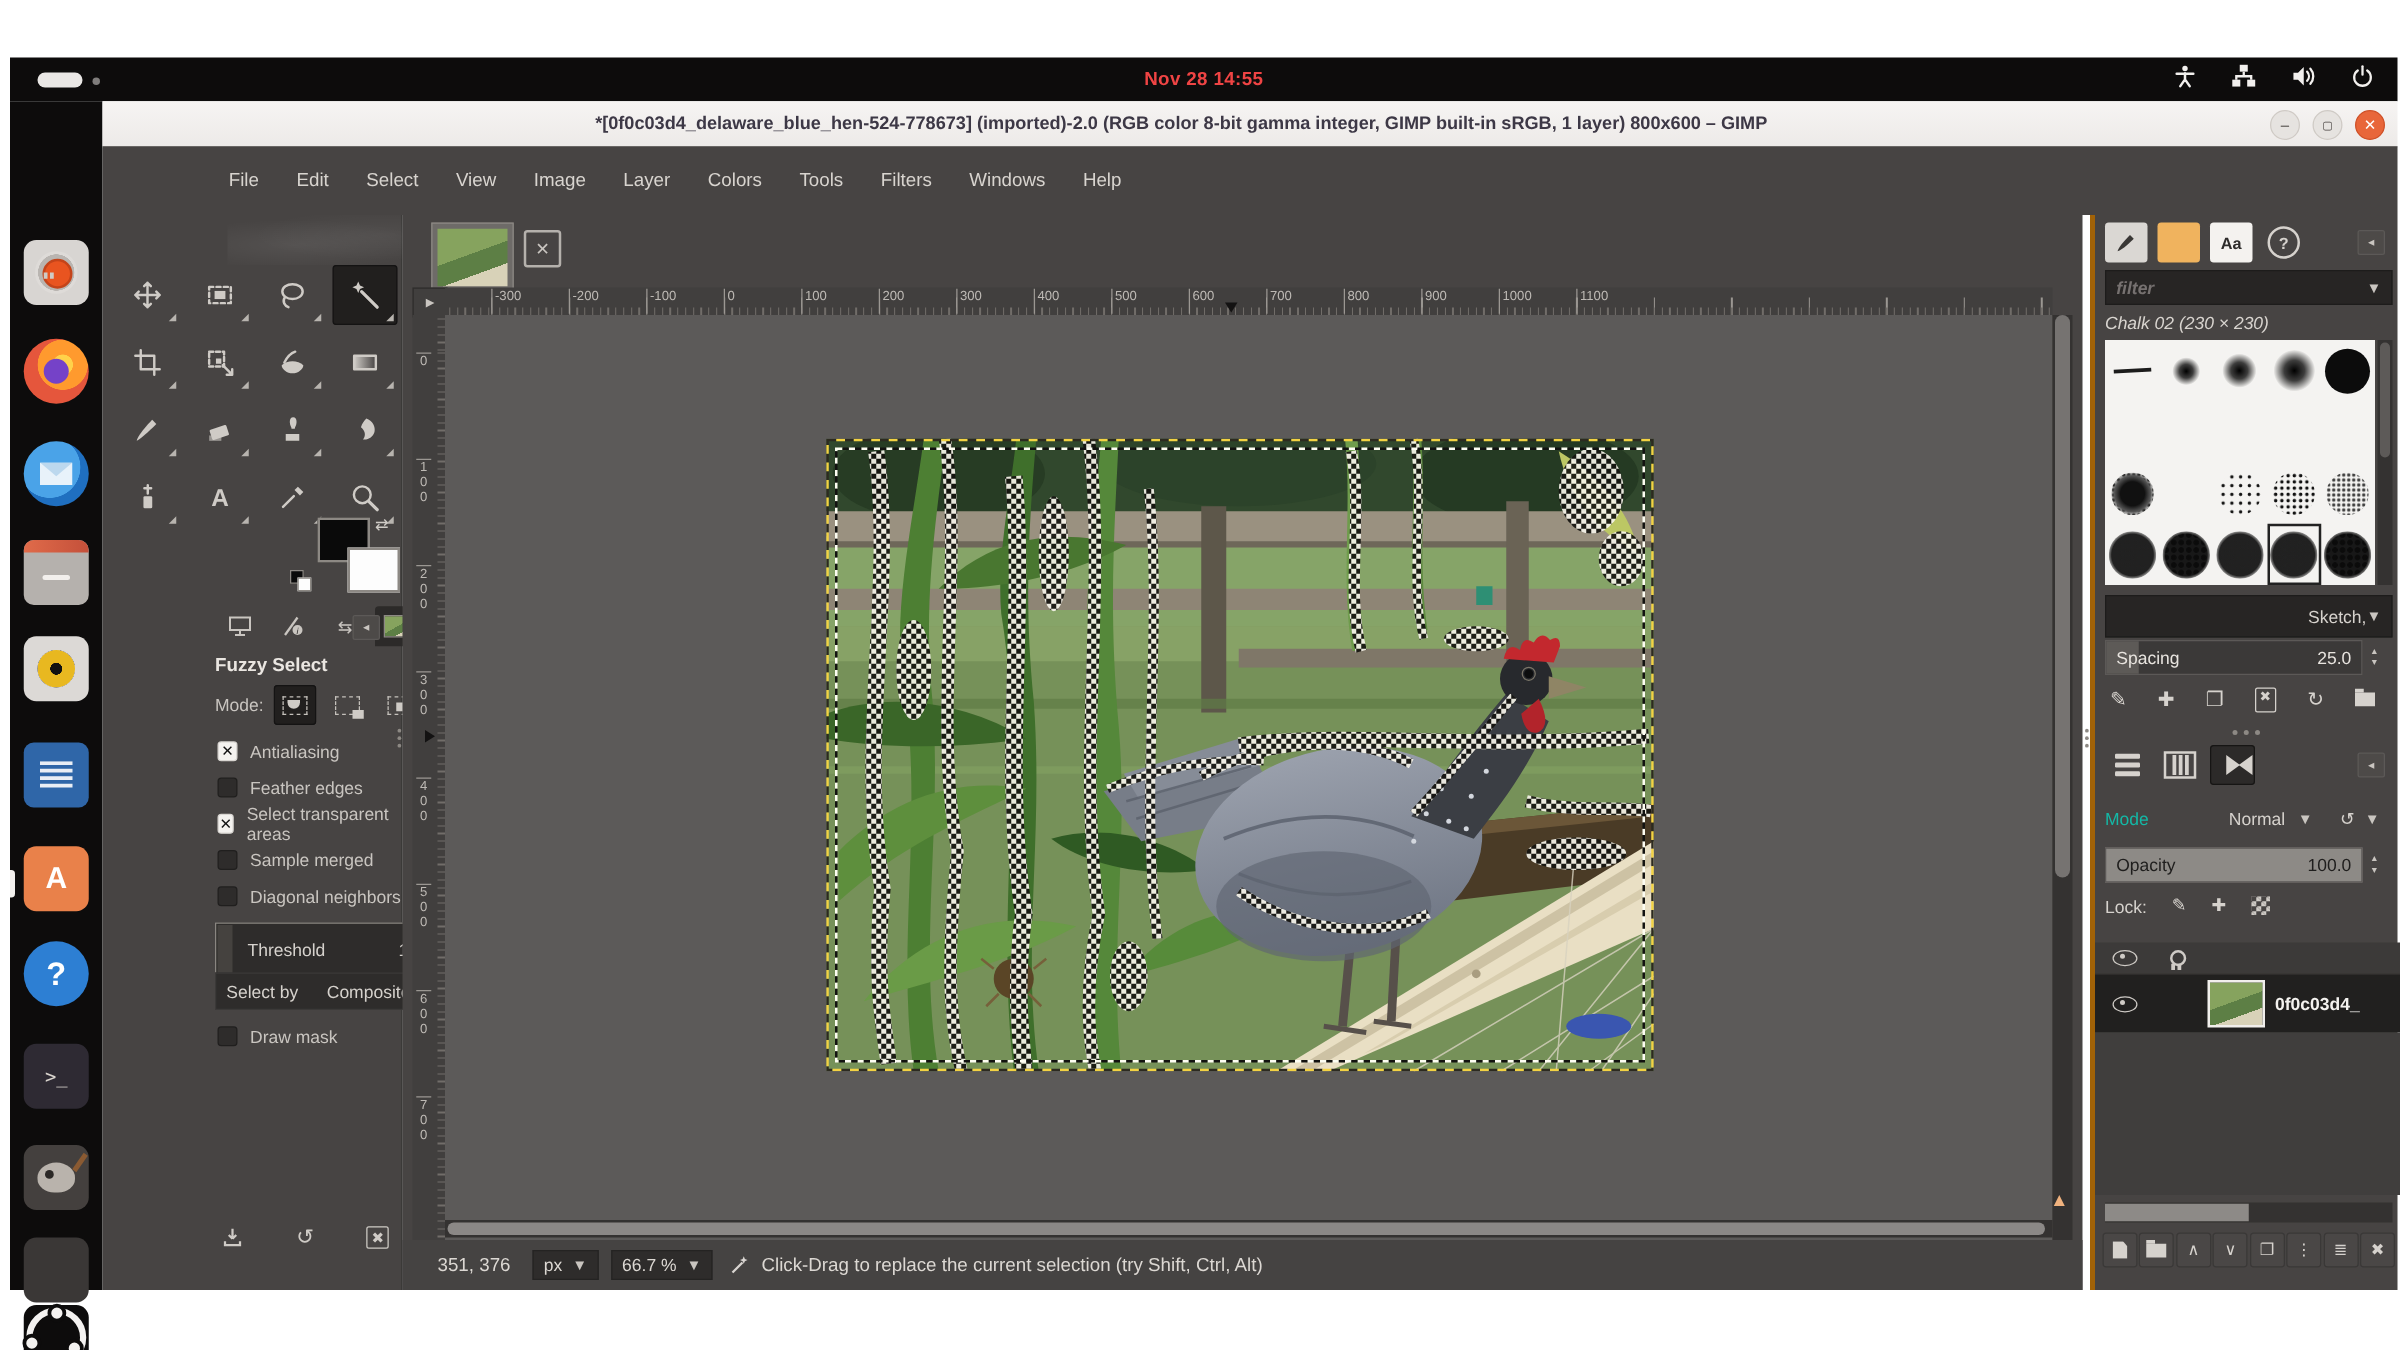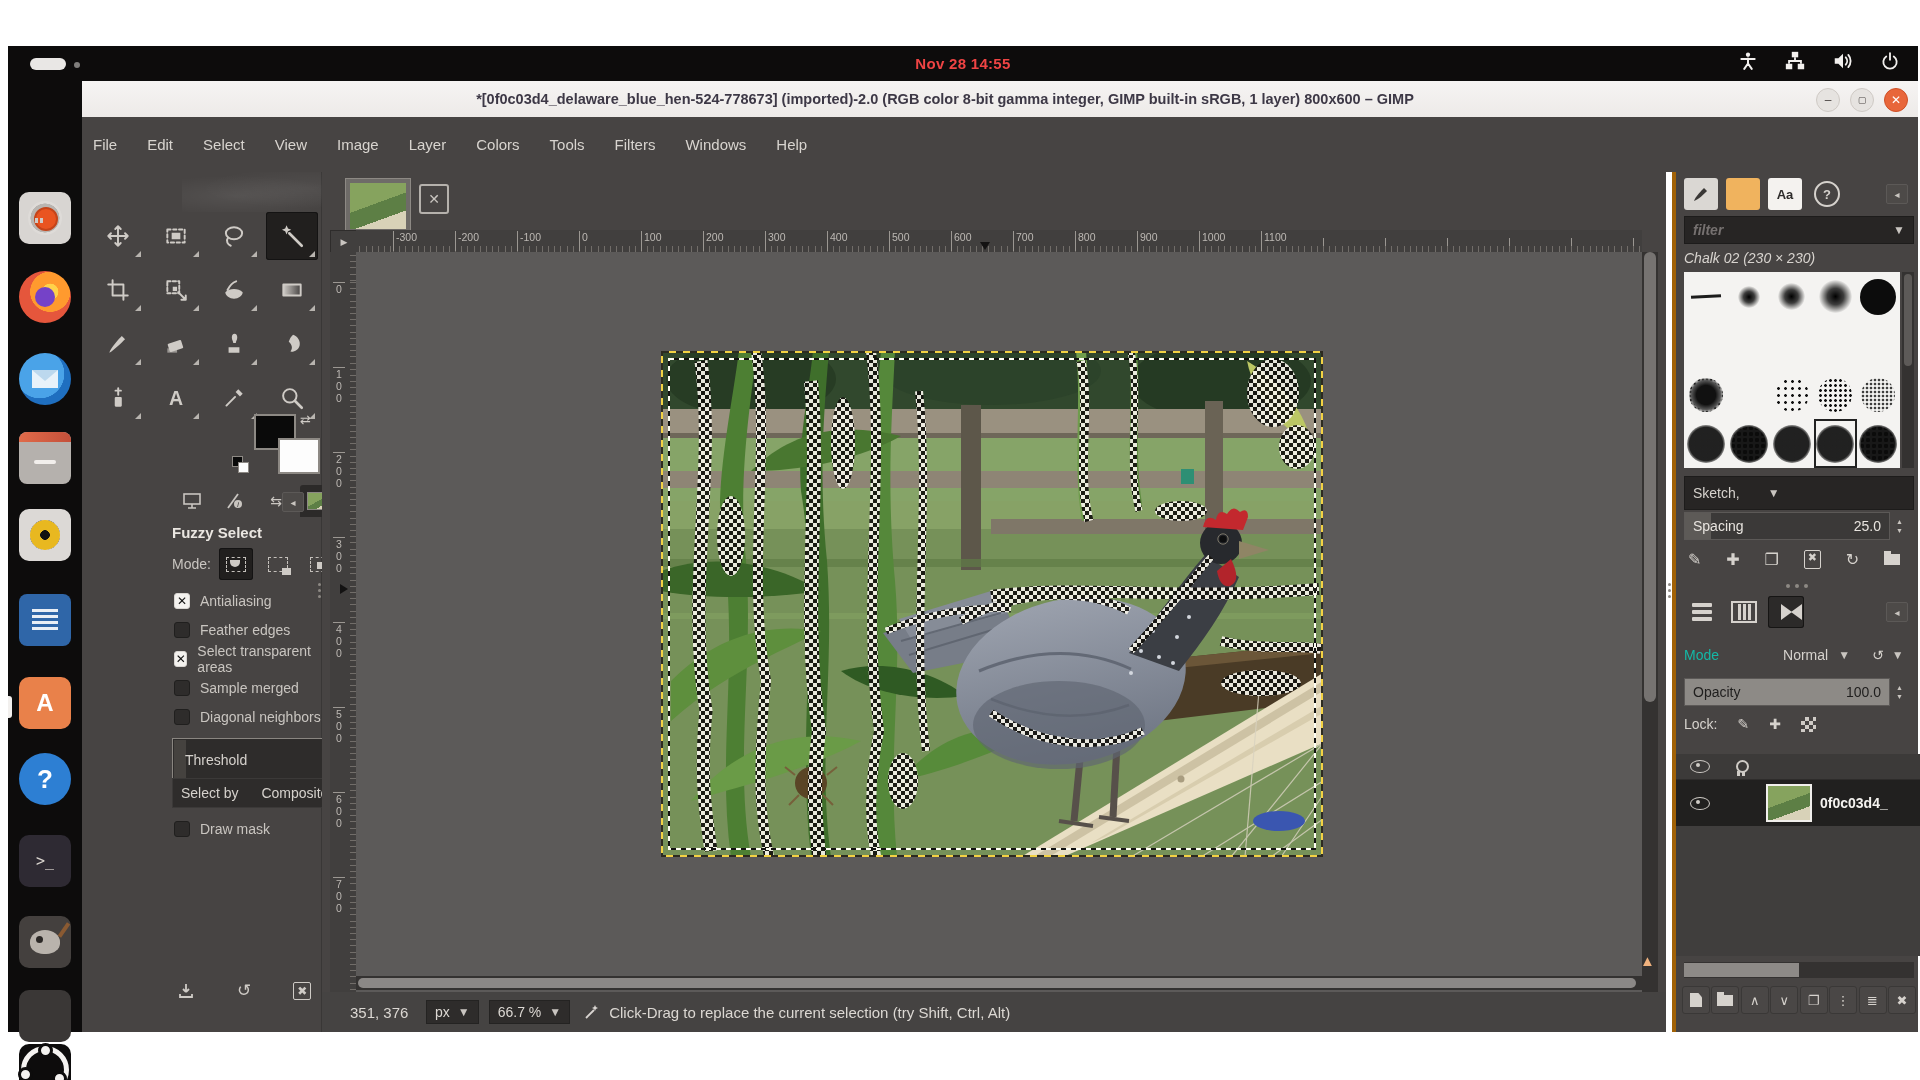--- a/index.html
+++ b/index.html
@@ -43,21 +43,21 @@
   .di-ubuntu .cof{width:38px;height:38px;border-radius:50%;border:5px solid #f4f2f0;position:relative;}
   .di-ubuntu .cof i{position:absolute;width:9px;height:9px;border-radius:50%;background:#f4f2f0;border:3px solid #0d0c0c;}
   .dock-active{position:absolute;left:0;width:4px;height:22px;border-radius:0 3px 3px 0;background:#f2f0ee;}
   
   #titlebar{left:82px;top:81px;width:1836px;height:36px;background:linear-gradient(#f6f4f3,#edeae8);border-bottom:1px solid #c8c4c0;}
   #title-text{position:absolute;left:0;right:110px;top:0;height:36px;display:flex;align-items:center;justify-content:center;
     color:#3d3846;font-weight:bold;font-size:14.5px;white-space:nowrap;}
   .winbtn{position:absolute;top:7px;width:22px;height:22px;border-radius:50%;background:#e6e3e0;border:1px solid #cfcac5;
     display:flex;align-items:center;justify-content:center;color:#4a4542;font-size:12px;line-height:1;}
   #btn-close{background:#e8663a;border-color:#cf5027;color:#fff;}
-  #menubar{left:82px;top:117px;width:1836px;height:55px;background:#474443;display:flex;align-items:center;gap:8px;box-sizing:border-box;}
+  #menubar{left:82px;top:117px;width:1836px;height:55px;background:#474443;display:flex;align-items:center;gap:8px;padding-left:90px;box-sizing:border-box;}
   .menu-item{padding:6px 11px;color:#d8d4cf;font-size:15px;}
   
   #toolbox{left:82px;top:172px;width:240px;height:860px;background:#474443;border-right:1px solid #393736;box-sizing:border-box;}
   #tool-grid{position:absolute;left:10px;top:40px;display:grid;grid-template-columns:repeat(4,52px);grid-auto-rows:48px;gap:6px;}
   .tool{position:relative;display:flex;align-items:center;justify-content:center;border-radius:3px;}
   .tool svg{stroke:#cfcbc6;fill:none;stroke-width:1.8;stroke-linecap:round;stroke-linejoin:round;}
   .tool .f{fill:#cfcbc6;stroke:none;}
   .tool::after{content:"";position:absolute;right:3px;bottom:3px;border-left:6px solid transparent;border-bottom:6px solid #b8b4af;}
   .tool-active{background:#211f1e;box-shadow:inset 0 0 0 1px #141313;}
   
@@ -81,21 +81,21 @@
   .mode-btn .g i{position:absolute;right:-4px;bottom:-4px;width:9px;height:7px;background:#cfcbc6;}
   .mode-btn .g em{position:absolute;left:3px;top:2px;width:10px;height:7px;background:#cfcbc6;border-radius:0 0 6px 6px;}
   .mode-active{background:#211f1e;box-shadow:inset 0 0 0 1px #141313;}
   #checkboxes{left:92px;top:420px;display:flex;flex-direction:column;gap:11px;}
   .cb-row{display:flex;align-items:center;gap:10px;height:18px;}
   .cb{width:16px;height:16px;border-radius:3px;box-sizing:border-box;background:#2e2c2b;border:1px solid #201f1e;
      display:flex;align-items:center;justify-content:center;font-size:12px;font-weight:bold;color:transparent;}
   .cb.checked{background:#f4f2ef;color:#111;border-color:#d9d6d2;}
   .cb-label{color:#c9c5c0;font-size:14px;}
   #threshold-box{left:90px;top:566px;width:200px;height:44px;background:#2e2c2b;border:1px solid #8a8681;box-sizing:border-box;
-     display:flex;align-items:center;justify-content:space-between;padding:0 12px;}
+     display:flex;align-items:center;justify-content:space-between;padding:0 25px;}
   #threshold-box .fill{position:absolute;left:1px;top:1px;bottom:1px;width:12px;background:#45423f;}
   .spin{position:absolute;display:flex;flex-direction:column;gap:2px;color:#c9c5c0;font-size:7px;line-height:1;}
   #selectby-box{left:90px;top:606px;width:200px;height:30px;background:#2e2c2b;border:1px solid #3b3938;box-sizing:border-box;
      display:flex;align-items:center;justify-content:space-between;padding:0 8px;}
   .chev{color:#c9c5c0;font-size:12px;}
   #drawmask-row{left:92px;top:648px;}
   #toolbox-bottom{left:95px;top:808px;display:flex;gap:42px;align-items:center;color:#cfcbc6;font-size:17px;}
   #toolbox-bottom .boxed{border:1.5px solid #cfcbc6;border-radius:2px;font-size:12px;padding:1px 3px;}
   
   .vsplit{width:6px;display:flex;flex-direction:column;align-items:center;justify-content:center;gap:3px;}
@@ -160,21 +160,21 @@
      background:radial-gradient(circle,#111 0 40%,#555 60%,transparent 75%),radial-gradient(#000 1px,transparent 1.8px);background-size:100% 100%,4px 4px;}
   .b-smear{font-size:26px;filter:blur(1px);color:#444;transform:rotate(20deg);}
   .b-speck i{width:34px;height:34px;border-radius:50%;display:block;background:radial-gradient(#111 1px,transparent 1.7px);}
   .b-speck-a i{background-size:7px 7px;} .b-speck-b i{background-size:5px 5px;} .b-speck-c i{background-size:4px 4px;opacity:.8;}
   .b-pore i{width:38px;height:38px;border-radius:50%;display:block;
      background:radial-gradient(circle,rgba(10,10,10,.9) 0 62%,rgba(40,40,40,.5) 70%,transparent 74%),radial-gradient(#f4f3f1 1.6px,transparent 2.4px);
      background-size:100% 100%,6px 6px;background-blend-mode:normal;}
   .b-pore-sel{outline:2px solid #222;outline-offset:-2px;}
   .b-pore-d i{filter:contrast(1.2) brightness(.8);}
   #tag-combo{position:absolute;left:8px;top:304px;width:230px;height:28px;background:#272524;border:1px solid #1d1c1b;box-sizing:border-box;
-    display:flex;align-items:center;justify-content:flex-start;padding:16px 8px;color:#d6d2cd;gap:28px;}
+    display:flex;align-items:center;justify-content:flex-end;padding:16px 8px;color:#d6d2cd;}
   #spacing-box{position:absolute;left:8px;top:340px;width:206px;height:28px;background:#3b3938;border:1px solid #5c5957;box-sizing:border-box;
     display:flex;align-items:center;justify-content:space-between;padding:0 8px;color:#e8e4df;}
   #spacing-box .fill{position:absolute;left:0;top:0;bottom:0;width:26px;background:#5d5a57;}
   #brush-actions{position:absolute;left:12px;top:378px;width:212px;display:flex;justify-content:space-between;color:#d6d2cd;font-size:16px;}
   #brush-actions .boxed{border:1.5px solid #d6d2cd;border-radius:2px;font-size:11px;padding:0 3px;}
   .folder-icon{width:16px;height:11px;background:#d6d2cd;position:relative;display:inline-block;margin-top:4px;}
   .folder-icon::before{content:"";position:absolute;left:0;top:-3px;width:7px;height:3px;background:#d6d2cd;}
   #rp-dots{position:absolute;left:0;right:0;top:412px;display:flex;justify-content:center;gap:5px;}
   #rp-dots i{width:4px;height:4px;border-radius:50%;background:#8d8984;}
   #lp-tabs{position:absolute;left:8px;top:424px;display:flex;gap:6px;align-items:center;}

